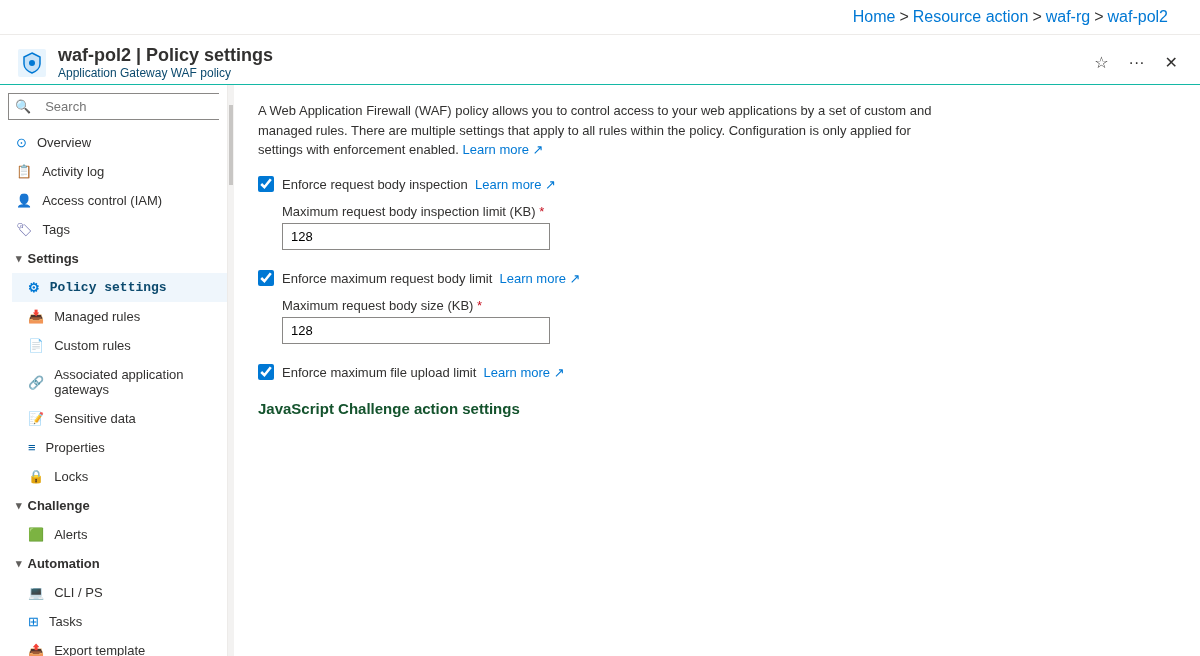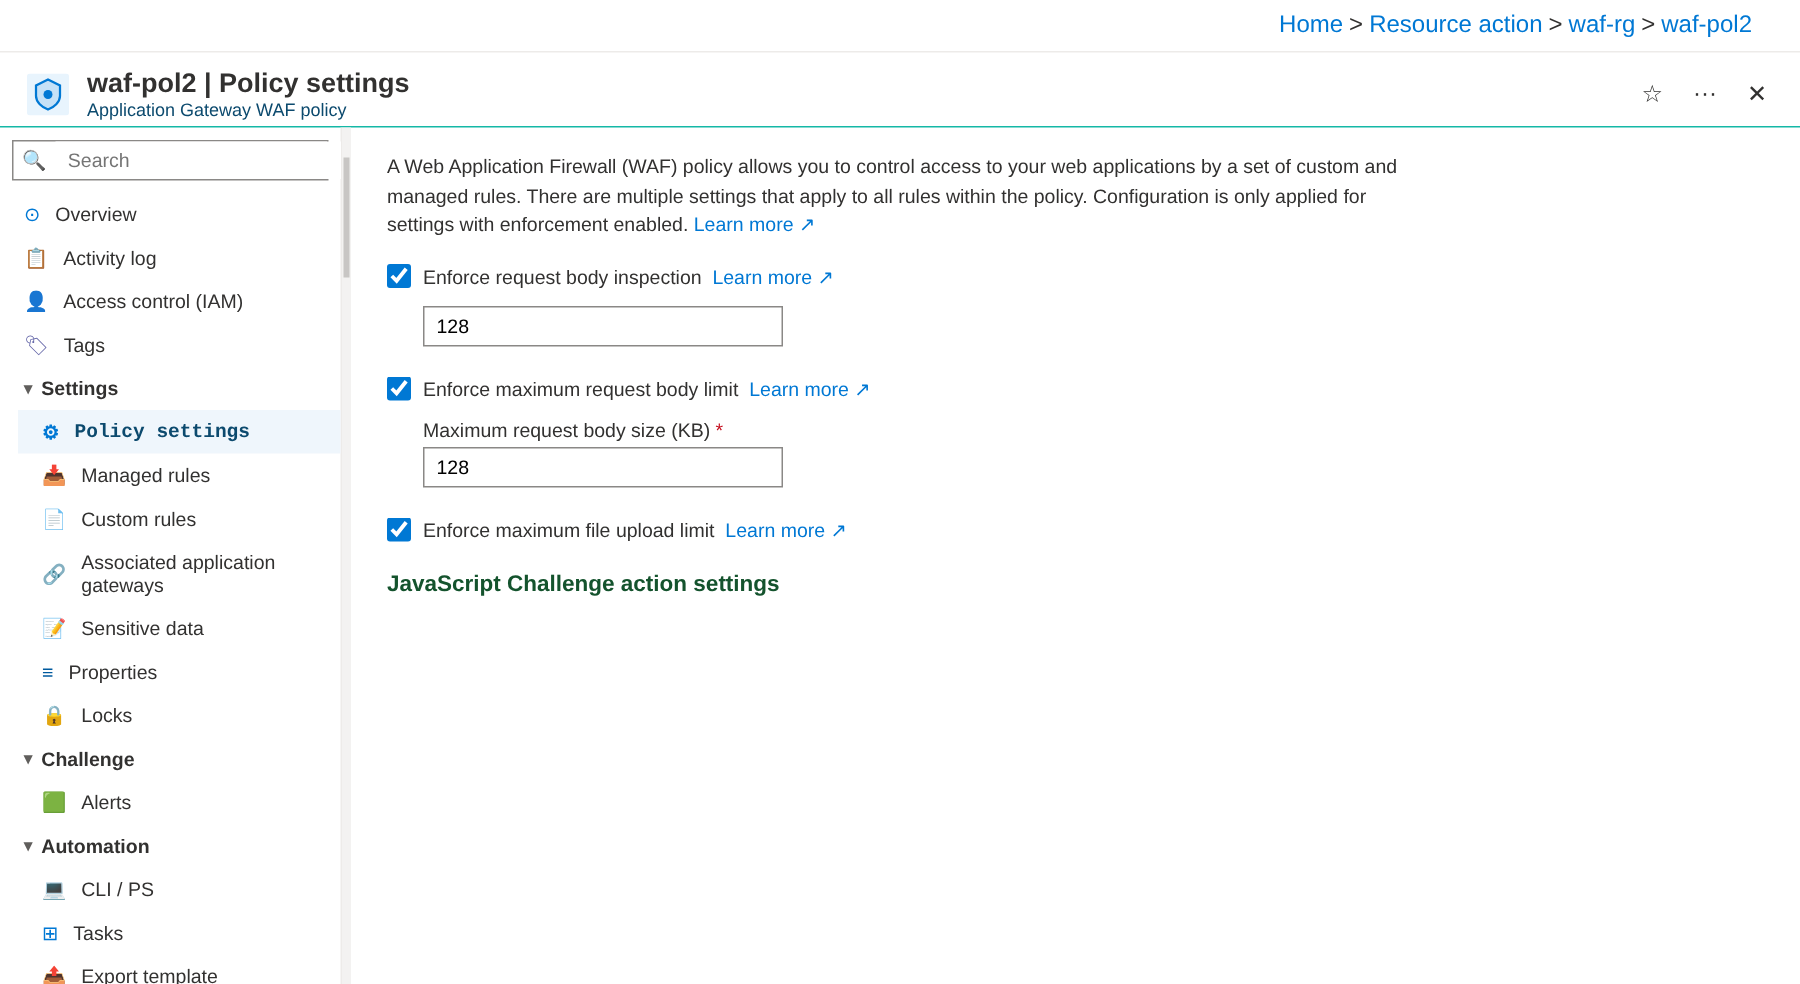--- a/index.html
+++ b/index.html
@@ -39,21 +39,21 @@
 
     .section { margin-bottom: 20px; }
     .checkbox-row { display: flex; align-items: flex-end; gap: 8px; margin-bottom: 12px; }
     .checkbox-row input[type="checkbox"] { width: 16px; height: 16px; accent-color: #0078d4; }
     .checkbox-label { font-size: 13px; color: #323130; }
     .checkbox-label a { color: #0078d4; text-decoration: none; }
 
     .field-row { display: flex; flex-direction: column; margin-left: 24px; margin-bottom: 16px; }
     .field-label { font-size: 13px; color: #323130; margin-bottom: 4px; }
     .field-label .required { color: #c50f1f; }
-    .field-input { width: 240px; padding: 5px 8px; border: 1px solid #8a8886; font-size: 13px; outline: none; }
+    .field-input { width: 268px; padding: 5px 8px; border: 1px solid #8a8886; font-size: 13px; outline: none; }
 
     .section-title { font-size: 15px; font-weight: 700; color: #14532d; margin-bottom: 16px; margin-top: 8px; }
 
     
     .footer { display: flex; align-items: center; padding: 10px 16px; border-top: 1px solid #edebe9; background: #fff; }
 
     .chevron { font-size: 11px; color: #605e5c; }
     .info-icon { display: inline-flex; align-items: center; justify-content: center; width: 14px; height: 14px; border-radius: 50%; border: 1px solid #605e5c; color: #605e5c; font-size: 10px; cursor: help; }
   </style>
 </head>
@@ -191,20 +191,23 @@
     </p>
 
     <div class="section">
       <div class="checkbox-row">
         <input type="checkbox" id="enforce_body" checked="" style="">
         <label for="enforce_body" class="checkbox-label">
           Enforce request body inspection &nbsp;<a>Learn more ↗</a>
         </label>
       </div>
       <div class="field-row">
+        <label class="field-label">
+          Maximum request body inspection limit (KB) <span class="required">*</span>
+        </label>
         <input type="text" class="field-input" value="128" style="">
       </div>
     </div>
 
     <div class="section">
       <div class="checkbox-row">
         <input type="checkbox" id="enforce_max_body" checked="" style="">
         <label for="enforce_max_body" class="checkbox-label">
           Enforce maximum request body limit &nbsp;<a>Learn more ↗</a>
         </label>

